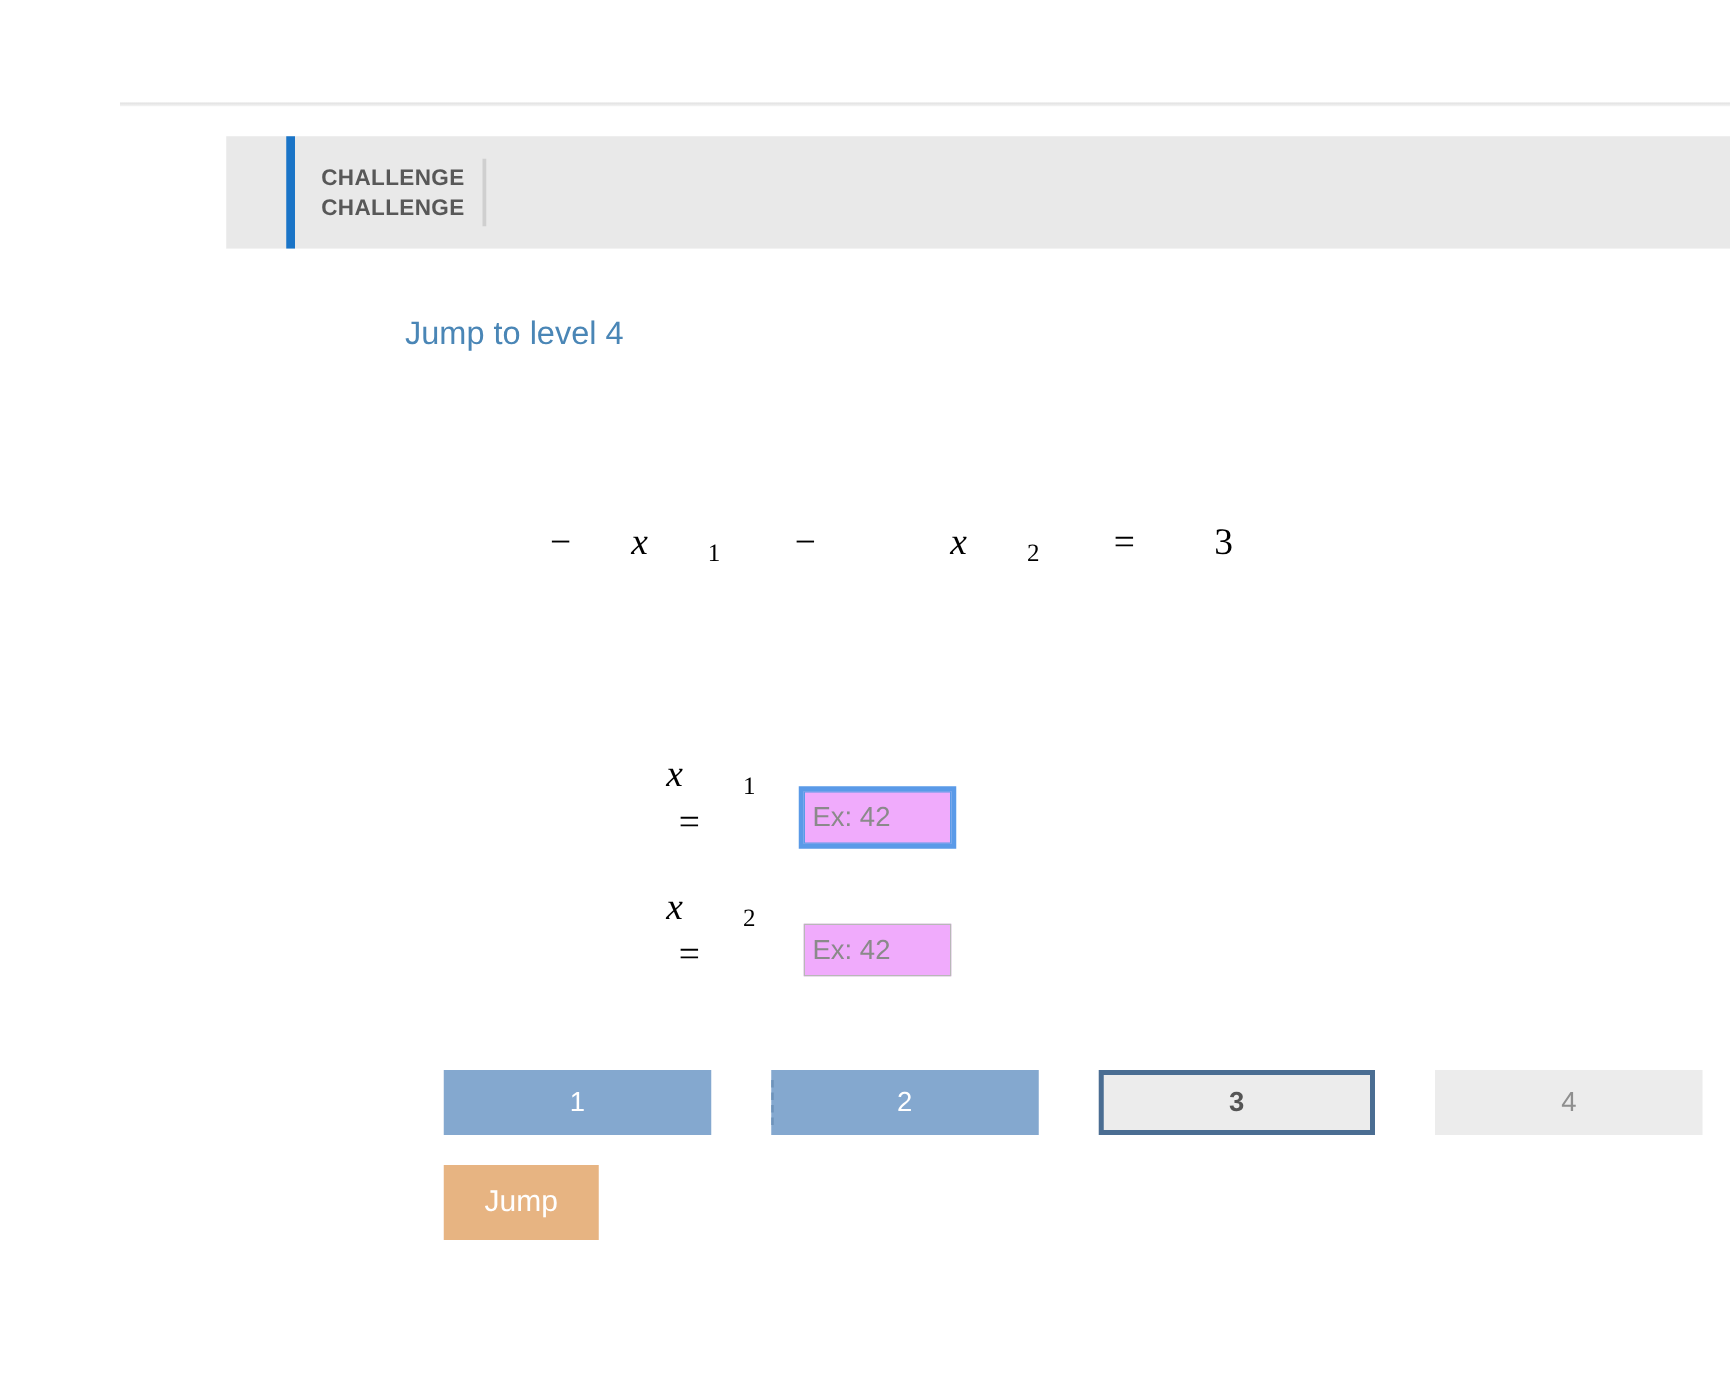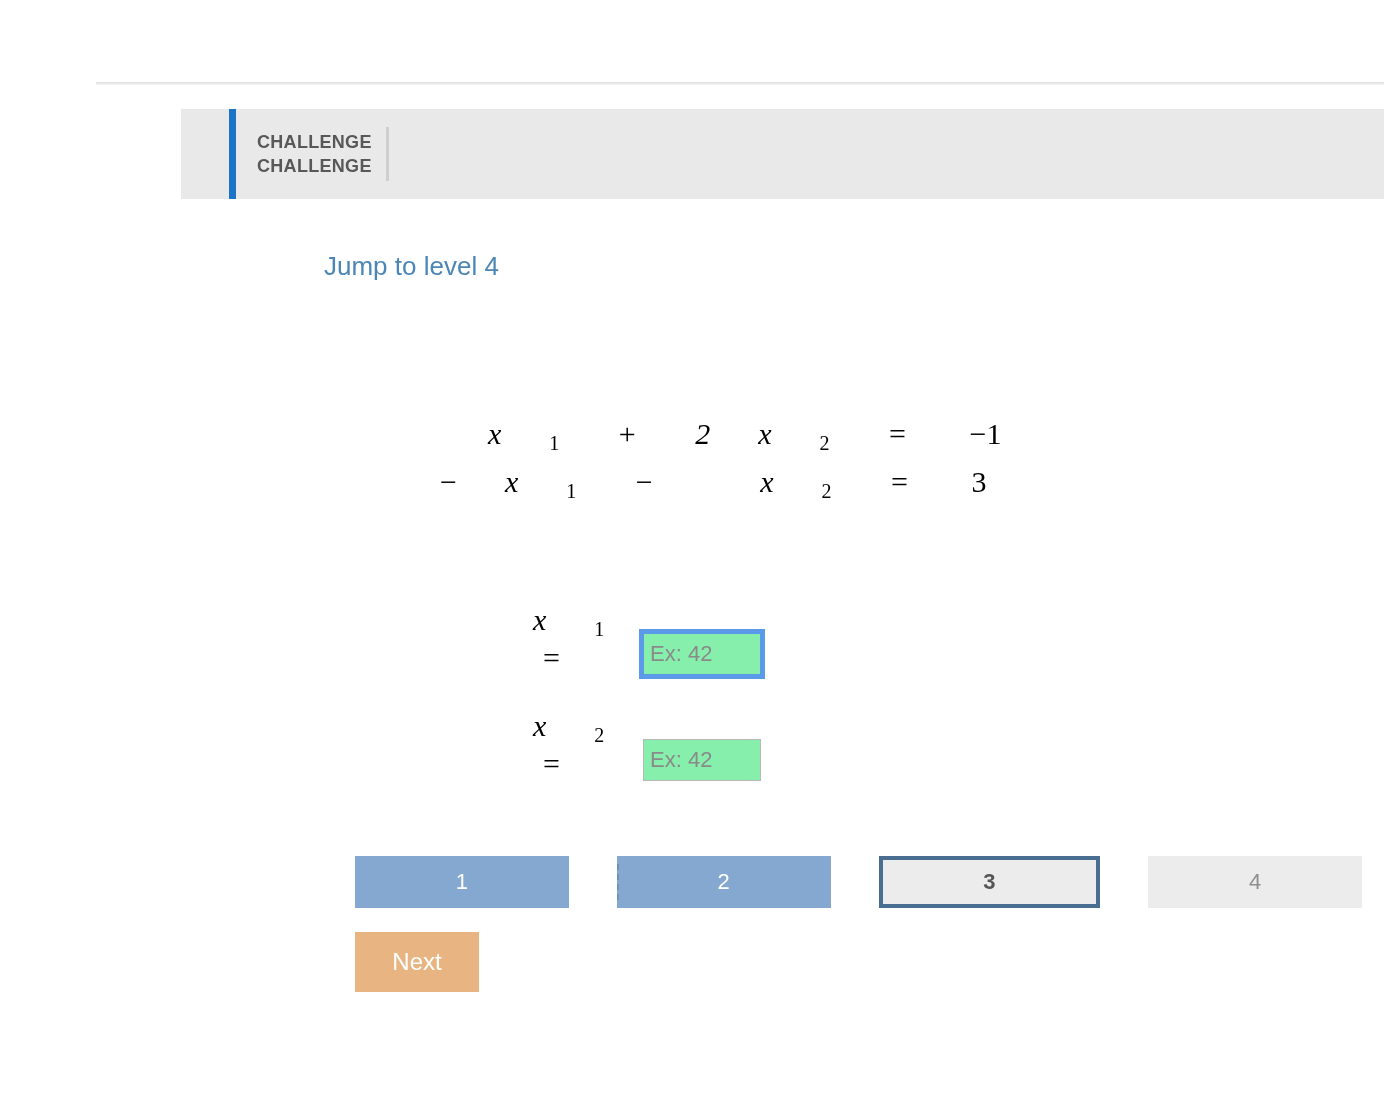--- a/index.html
+++ b/index.html
@@ -124,21 +124,21 @@
     font-style: normal;
     padding-left: 10px;
   }
   .num-input {
     width: 118px;
     height: 42px;
     font-size: 22px;
     color: #555;
     padding: 2px 6px;
     border: 1px solid #b8b8b8;
-    background: #86efac;
+    background: #f0abfc;
     font-family: 'Helvetica Neue', Helvetica, Arial, sans-serif;
   }
   .num-input.focused {
     outline: 4px solid #5a9ae8;
     outline-offset: 0px;
     border-color: #5a9ae8;
   }
   .num-input::placeholder {
     color: #8a8a8a;
   }
@@ -221,27 +221,20 @@
       <span>CHALLENGE</span>
     </div>
     <div class="header-divider"></div>
   </div>
 
   <div class="content">
 
     <div class="jump-link">Jump to level 4</div>
 
     <div class="equations">
-      <div>
-        <span></span><span>x</span><span class="sub">1</span>
-        <span class="op">+</span>
-        <span>2</span><span>x</span><span class="sub">2</span>
-        <span class="op">=</span>
-        <span class="op">−1</span>
-      </div>
       <div>
         <span class="op" style="padding:0">−</span><span>x</span><span class="sub">1</span>
         <span class="op">−</span>
         <span></span><span>x</span><span class="sub">2</span>
         <span class="op">=</span>
         <span class="op">3</span>
       </div>
     </div>
 
     <div class="answers">
@@ -262,17 +255,17 @@
     </div>
 
     <div class="progress-row">
       <div class="progress-cell done">1</div>
       <div class="progress-cell done">2</div>
       <div class="progress-cell current">3</div>
       <div class="progress-cell future">4</div>
     </div>
 
     <div class="button-row">
-      <button class="btn btn-secondary">Next</button>
+      <button class="btn btn-secondary">Jump</button>
     </div>
 
   </div>
 </div>
 
 </body></html>

